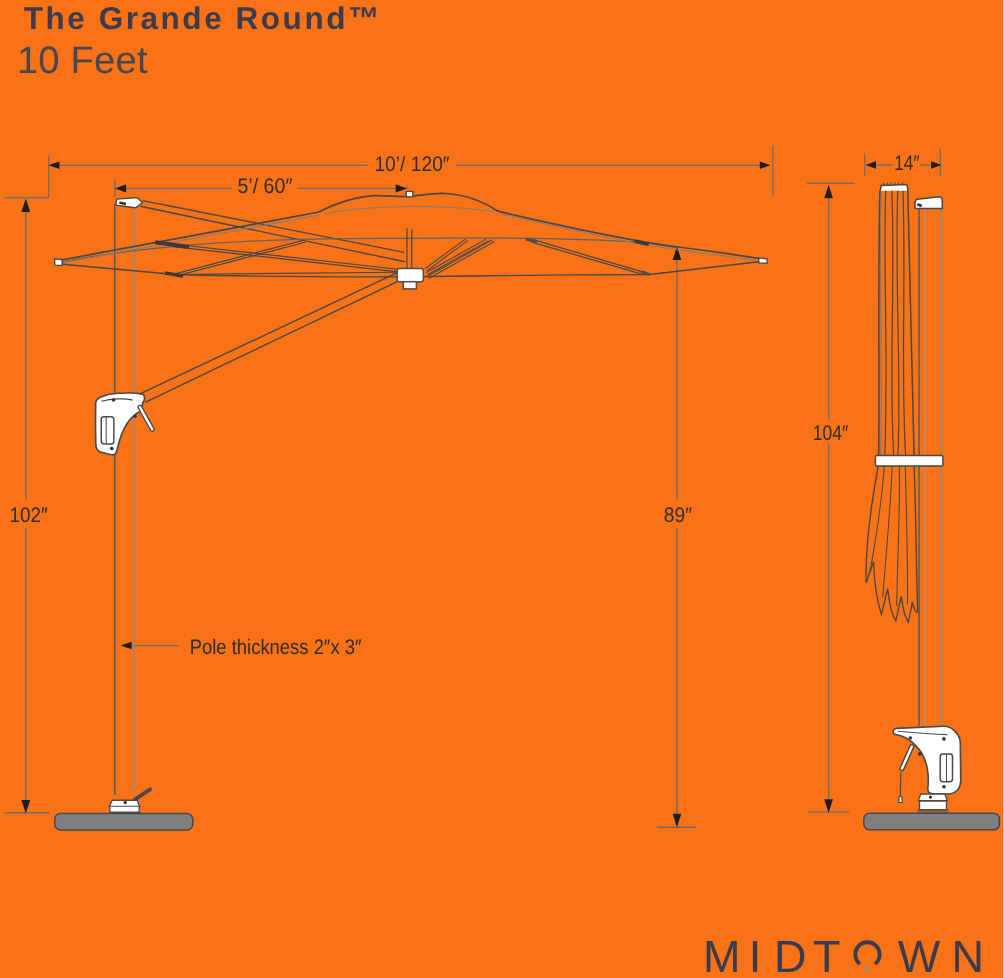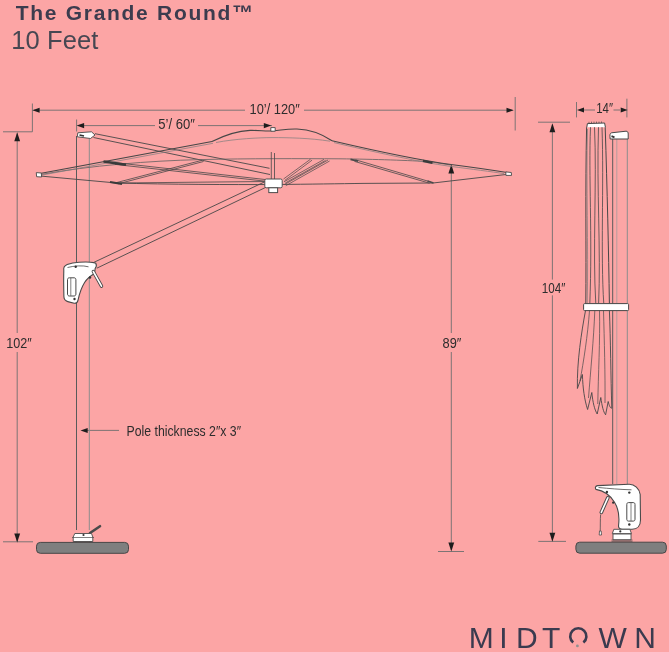--- a/index.html
+++ b/index.html
@@ -1,16 +1,16 @@
 <!DOCTYPE html>
 <html><head>
 <meta charset="utf-8">
 <style>
   html,body{margin:0;padding:0;background:#ffffff;}
-  #page{position:relative;width:669px;height:652px;background:#fca5a5;overflow:hidden;
+  #page{position:relative;width:669px;height:652px;background:#f97316;overflow:hidden;
         font-family:"Liberation Sans", sans-serif;}
   svg{position:absolute;left:0;top:0;}
   .dimtxt{font-family:"Liberation Sans", sans-serif;font-size:14px;fill:#2d2d2d;}
 </style>
 </head>
 <body>
 <div id="page">
 <svg width="669" height="652" viewBox="0 0 669 652">
 
   <text x="15.8" y="19.6" font-size="21" font-weight="bold" fill="#3c3c4e" letter-spacing="1.7">The Grande Round™</text>

